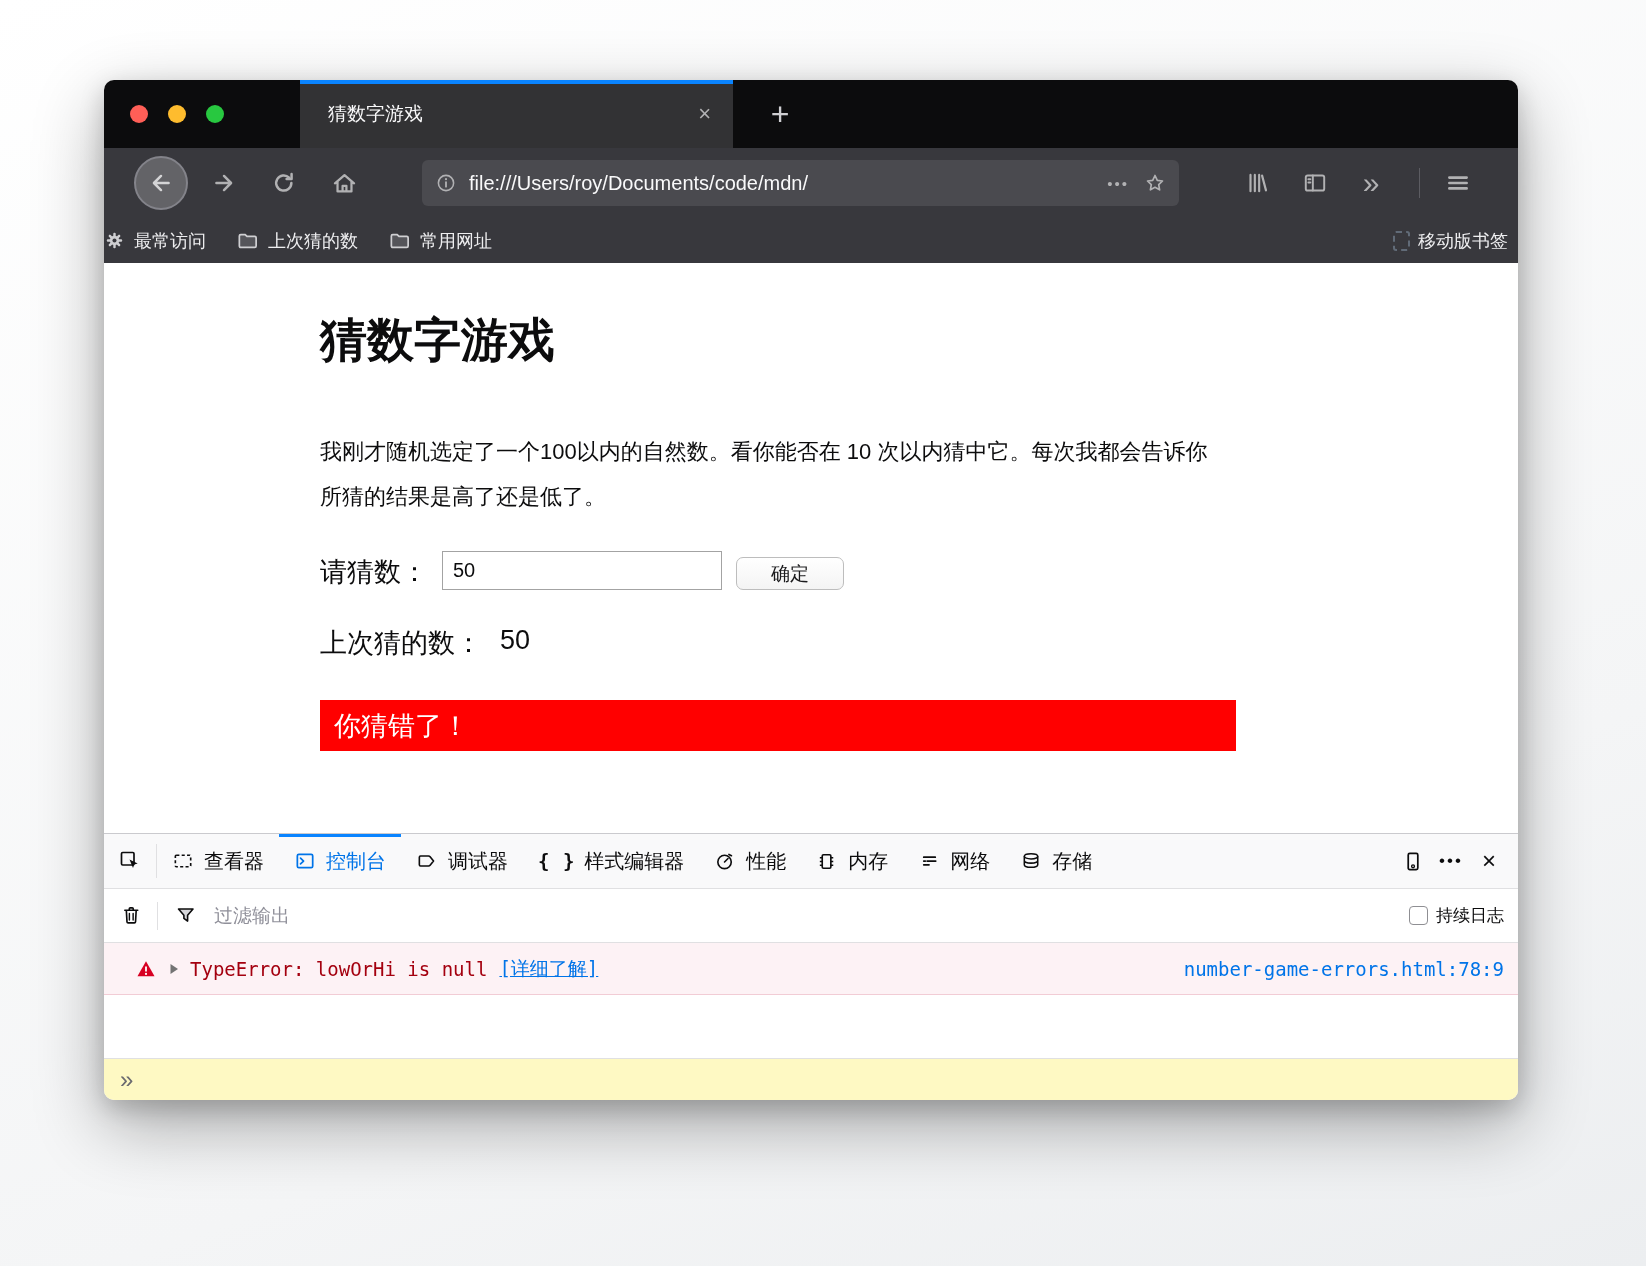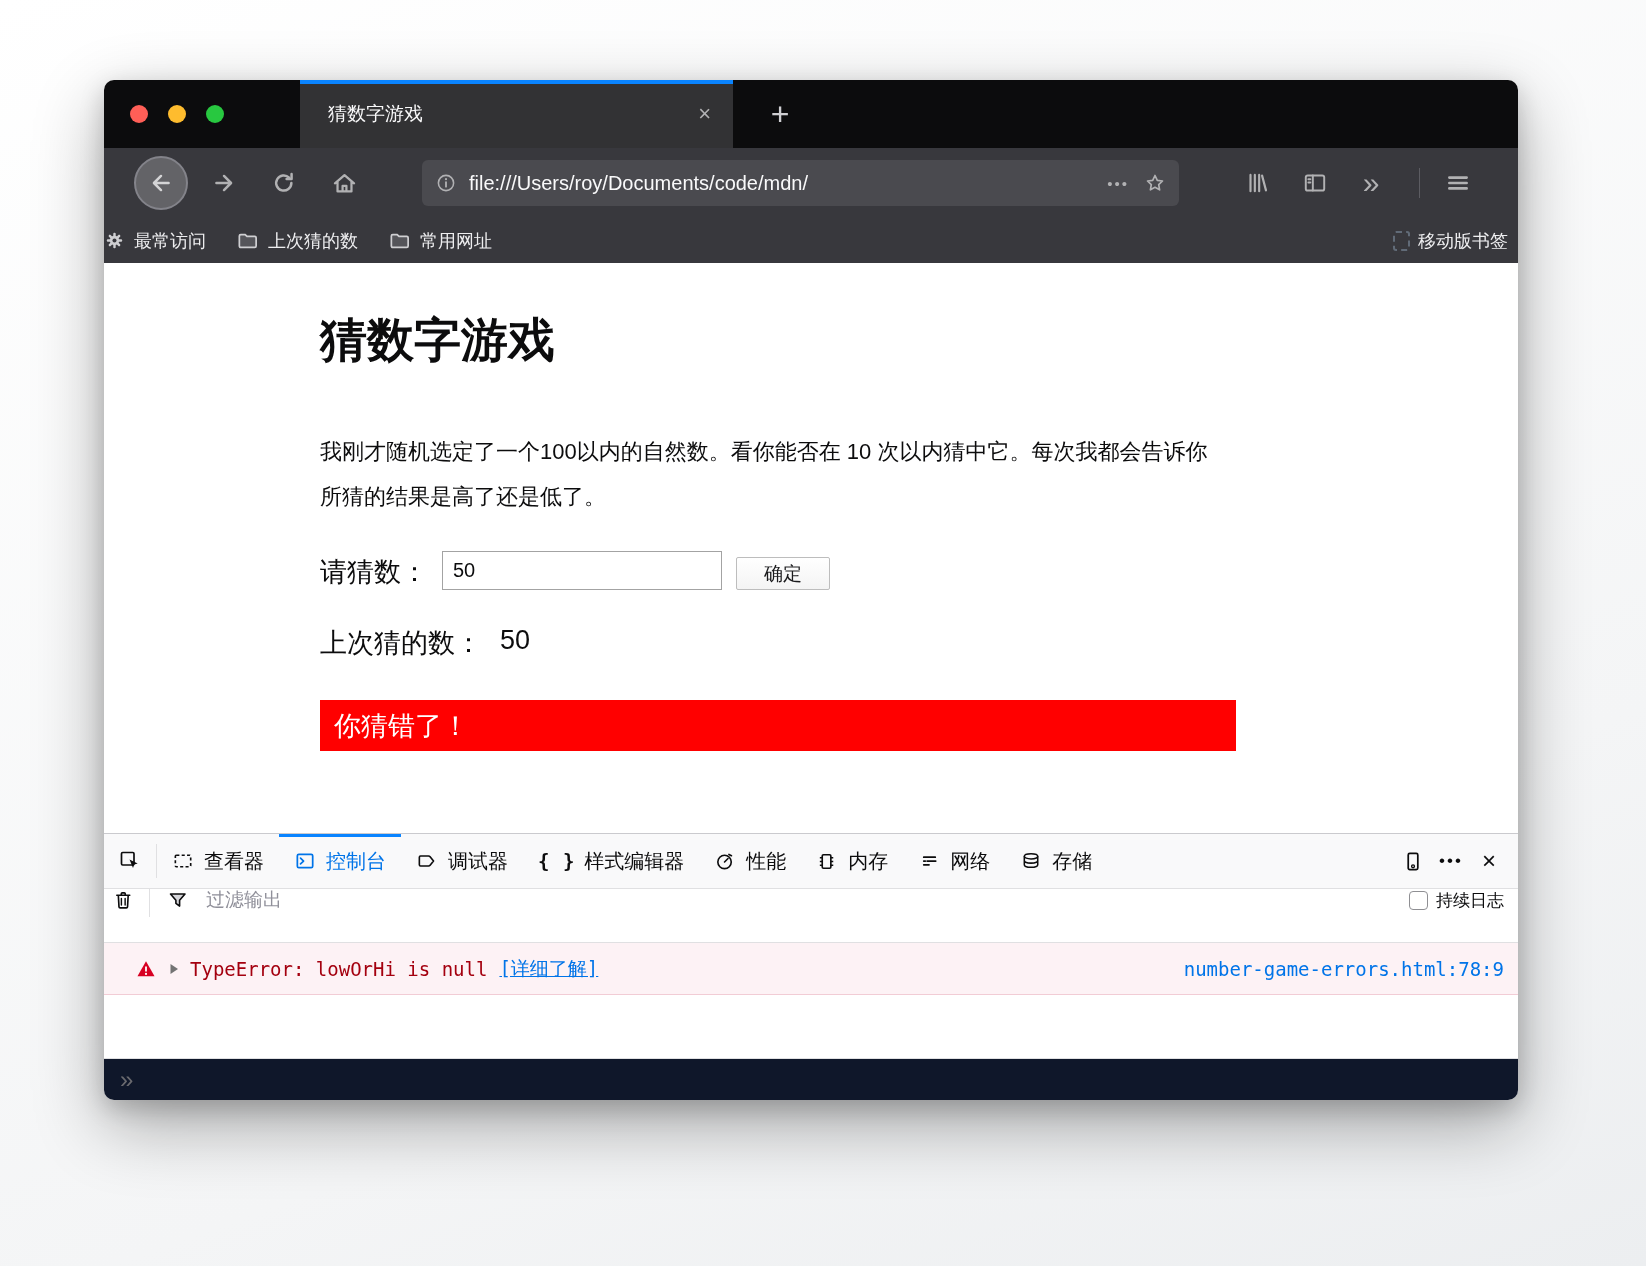--- a/index.html
+++ b/index.html
@@ -49,46 +49,46 @@
 
   
   .content { flex:1; background:#fff; position:relative; overflow:hidden; color:#0c0c0d; }
   .h1 { position:absolute; left:216px; top:46px; font-size:47px; font-weight:bold; }
   .intro { position:absolute; left:216px; top:166px; width:905px; font-size:22px; line-height:45px; }
   .guess-row { position:absolute; left:216px; top:288px; display:flex; align-items:flex-end; }
   .guess-label { font-size:27px; }
   .guess-input { margin-left:14px; width:280px; height:39px; border:1px solid #a3a3a3;
     font-size:20px; padding:0 10px; color:#0c0c0d; background:#fff;
     font-family:"Liberation Sans","DejaVu Sans",sans-serif; }
-  .guess-btn { margin-left:14px; width:94px; height:33px; border:1px solid #bdbdbd; border-radius:2px;
+  .guess-btn { margin-left:14px; width:108px; height:33px; border:1px solid #bdbdbd; border-radius:7px;
     background:linear-gradient(#ffffff,#f4f4f4); font-size:19px; color:#1b1b1d;
     font-family:"Liberation Sans","DejaVu Sans",sans-serif; }
   .last-row { position:absolute; left:216px; top:362px; font-size:27px; display:flex; gap:18px;text-align:right; }
   .banner { position:absolute; left:216px; top:437px; width:916px; height:51px;
     display:flex; align-items:center; padding-left:14px; font-size:27px; }
 
   
-  .devtools { height:267px; flex:none; background:#0f172a; border-top:1px solid #cacace;
+  .devtools { height:267px; flex:none; background:#fef9c3; border-top:1px solid #cacace;
     display:flex; flex-direction:column; font-family:"Liberation Sans","DejaVu Sans",sans-serif; }
   .dt-tabbar { height:55px; flex:none; background:#f9f9fa; border-bottom:1px solid #e0e0e2;
     display:flex; align-items:stretch; }
   .dt-pick { width:52px; display:flex; align-items:center; justify-content:center; color:#0c0c0d; flex:none; }
   .dt-sep { width:1px; background:#e0e0e2; margin:10px 0; flex:none; }
   .dt-tab { display:flex; align-items:center; gap:9px; padding:0 15px; position:relative;
     color:#0c0c0d; font-size:20px; flex:none; }
   .dt-tab.active { color:#0074e8; }
   .dt-tab.active::before { content:""; position:absolute; left:0; top:0; width:100%; height:3px; background:#0a84ff; }
   .icon-brace { font-size:19px; font-weight:bold; letter-spacing:1px; font-family:"DejaVu Sans Mono",monospace; }
   .dt-right { margin-left:auto; display:flex; align-items:center; padding-right:10px; }
   .dt-iconbtn { width:38px; height:38px; display:flex; align-items:center; justify-content:center; color:#0c0c0d; }
   .dt-dots { font-size:17px; letter-spacing:2px; color:#0c0c0d; }
   .dt-close { font-size:24px; color:#0c0c0d; }
 
   .dt-filterbar { height:54px; flex:none; background:#fff; border-bottom:1px solid #e0e0e2;
-    display:flex; align-items:flex-start; padding:0 14px 0 8px; }
+    display:flex; align-items:center; padding:0 14px 0 16px; }
   .dt-filter-input { border:none; outline:none; flex:1; font-size:19px; margin-left:16px;
     color:#0c0c0d; font-family:"Liberation Sans","DejaVu Sans",sans-serif; }
   .dt-filter-input::placeholder { color:#90909a; }
   .persist { display:flex; align-items:center; gap:8px; font-size:17px; color:#0c0c0d; }
   .checkbox { width:19px; height:19px; border:1px solid #8f8f93; border-radius:4px; background:#fff; }
 
   .dt-errorrow { height:52px; flex:none; background:#fdf2f5; border-bottom:1px solid #f2ccd5;
     display:flex; align-items:center; padding:0 14px 0 32px;
     font-family:"DejaVu Sans Mono","Liberation Mono",monospace; font-size:19px; }
   .err-text { color:#a4000f; margin-left:10px; white-space:pre; }

